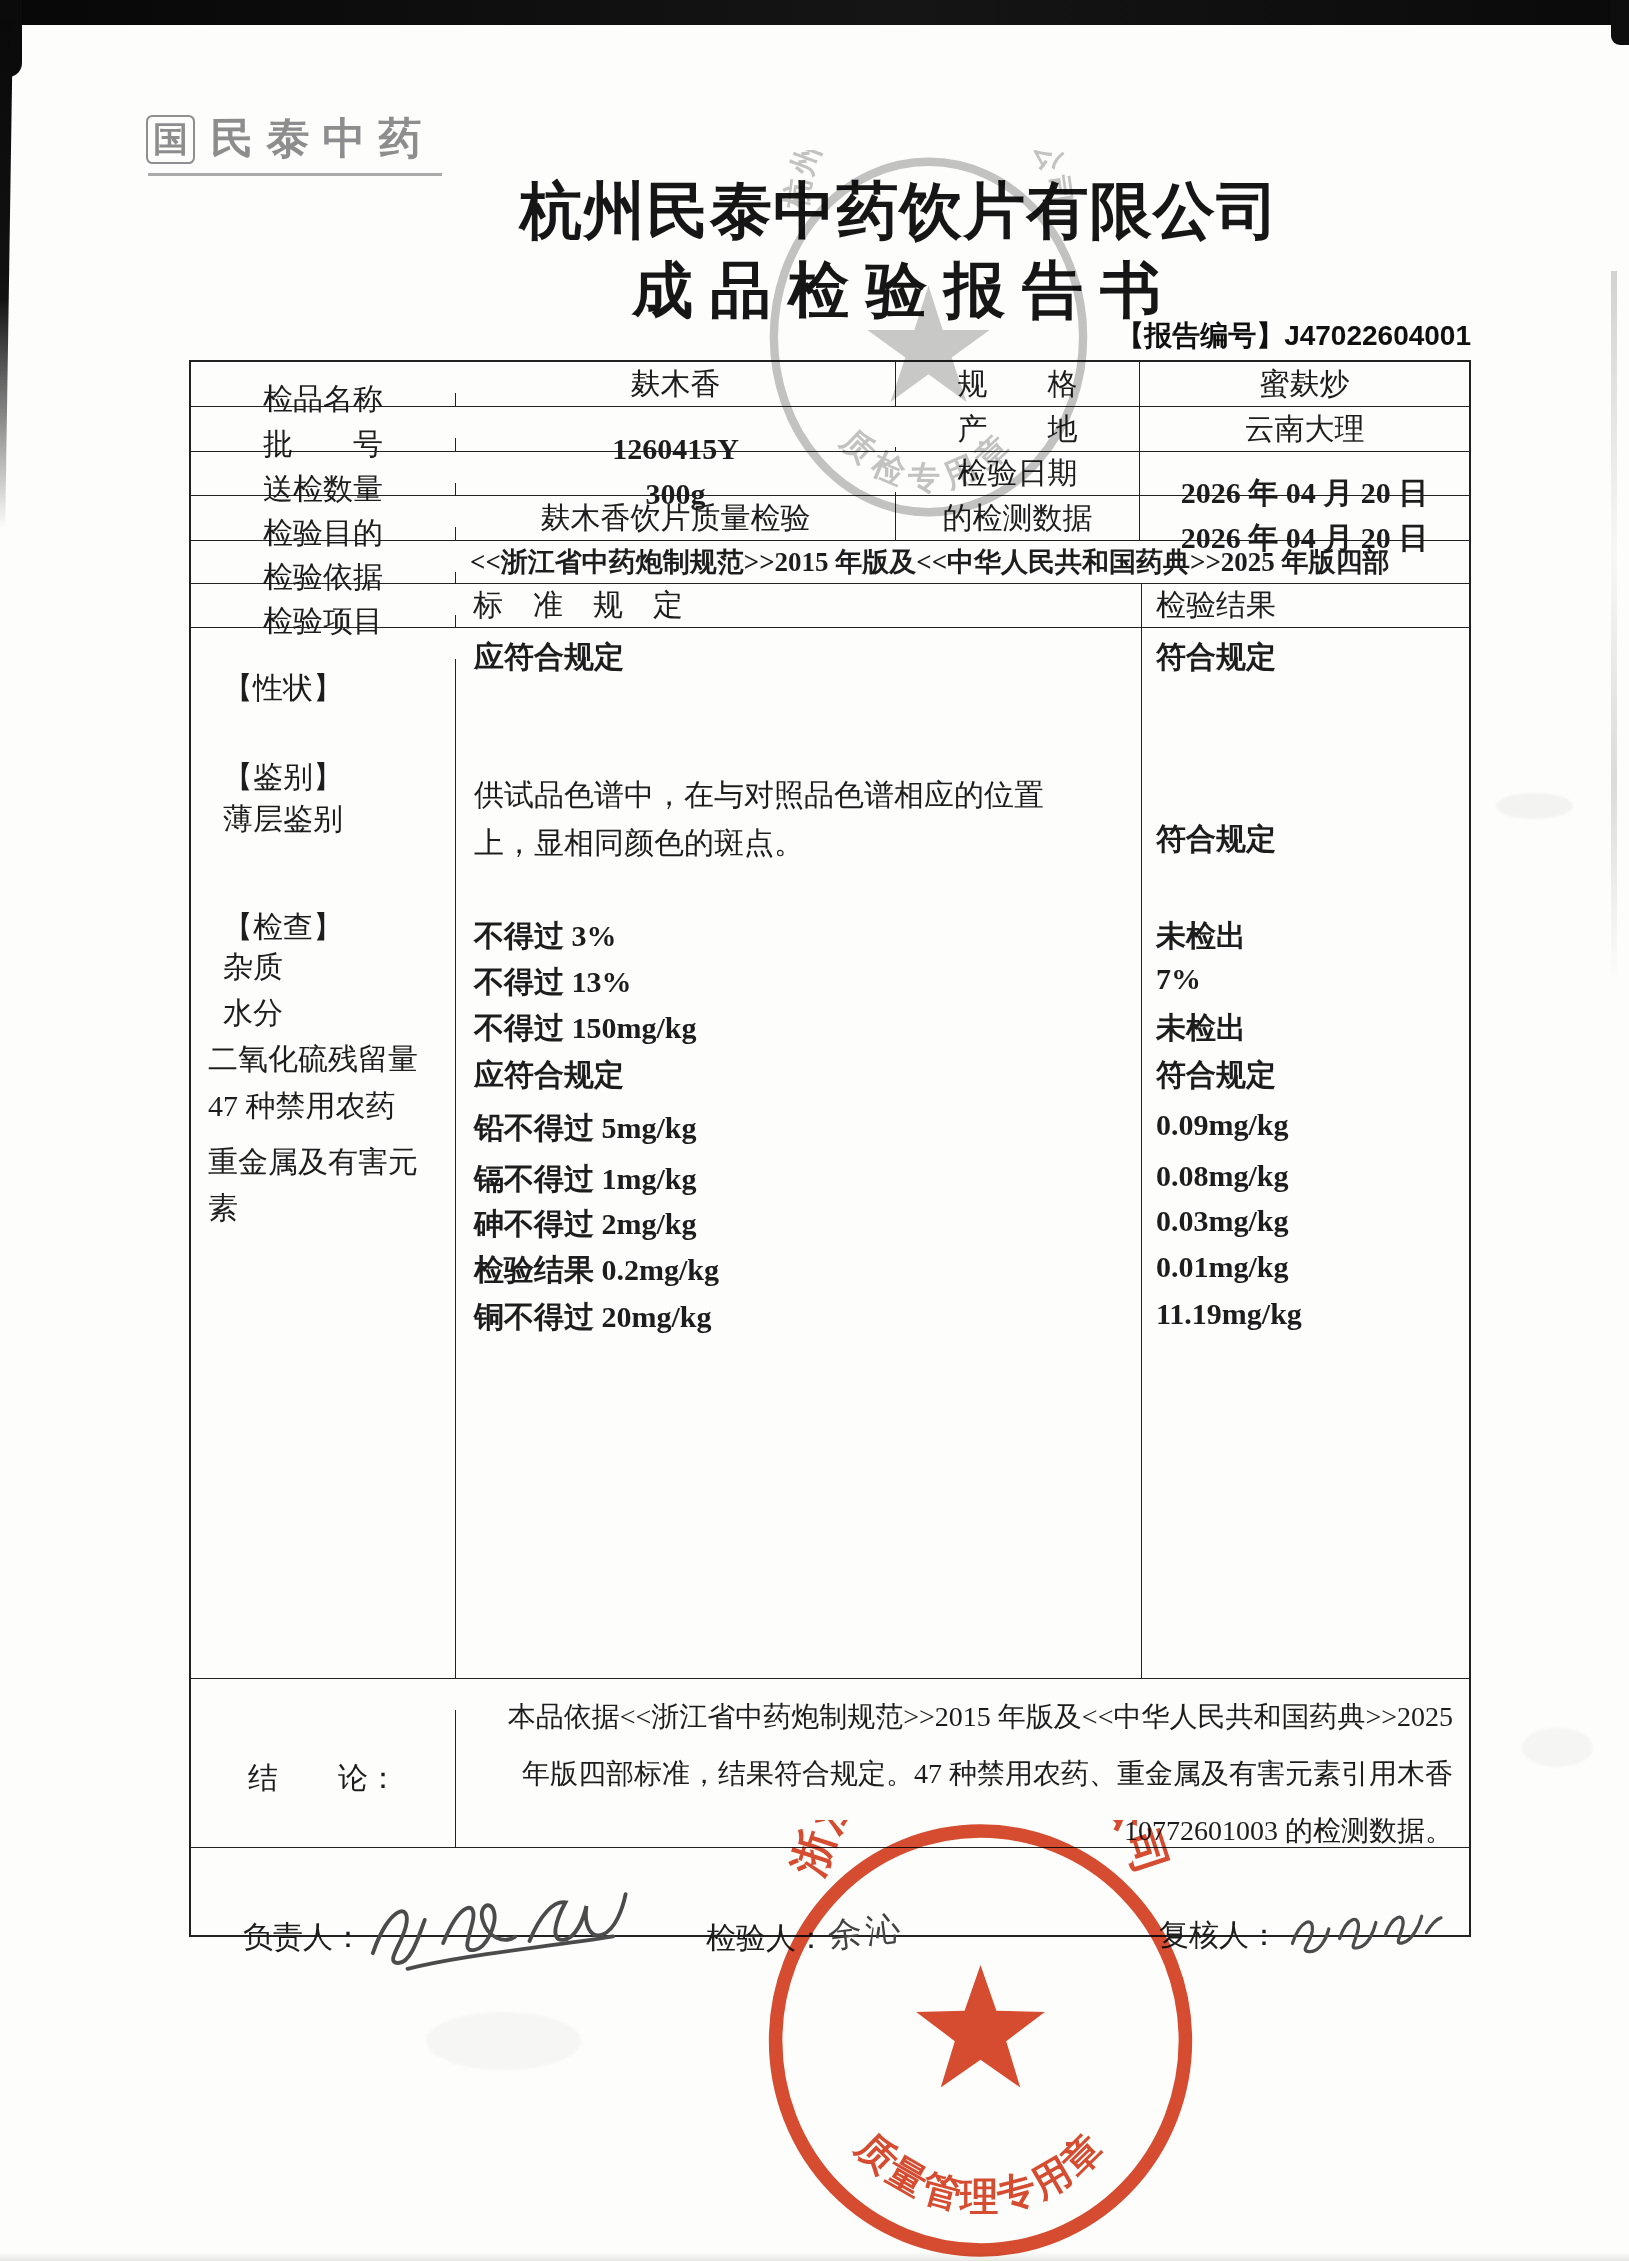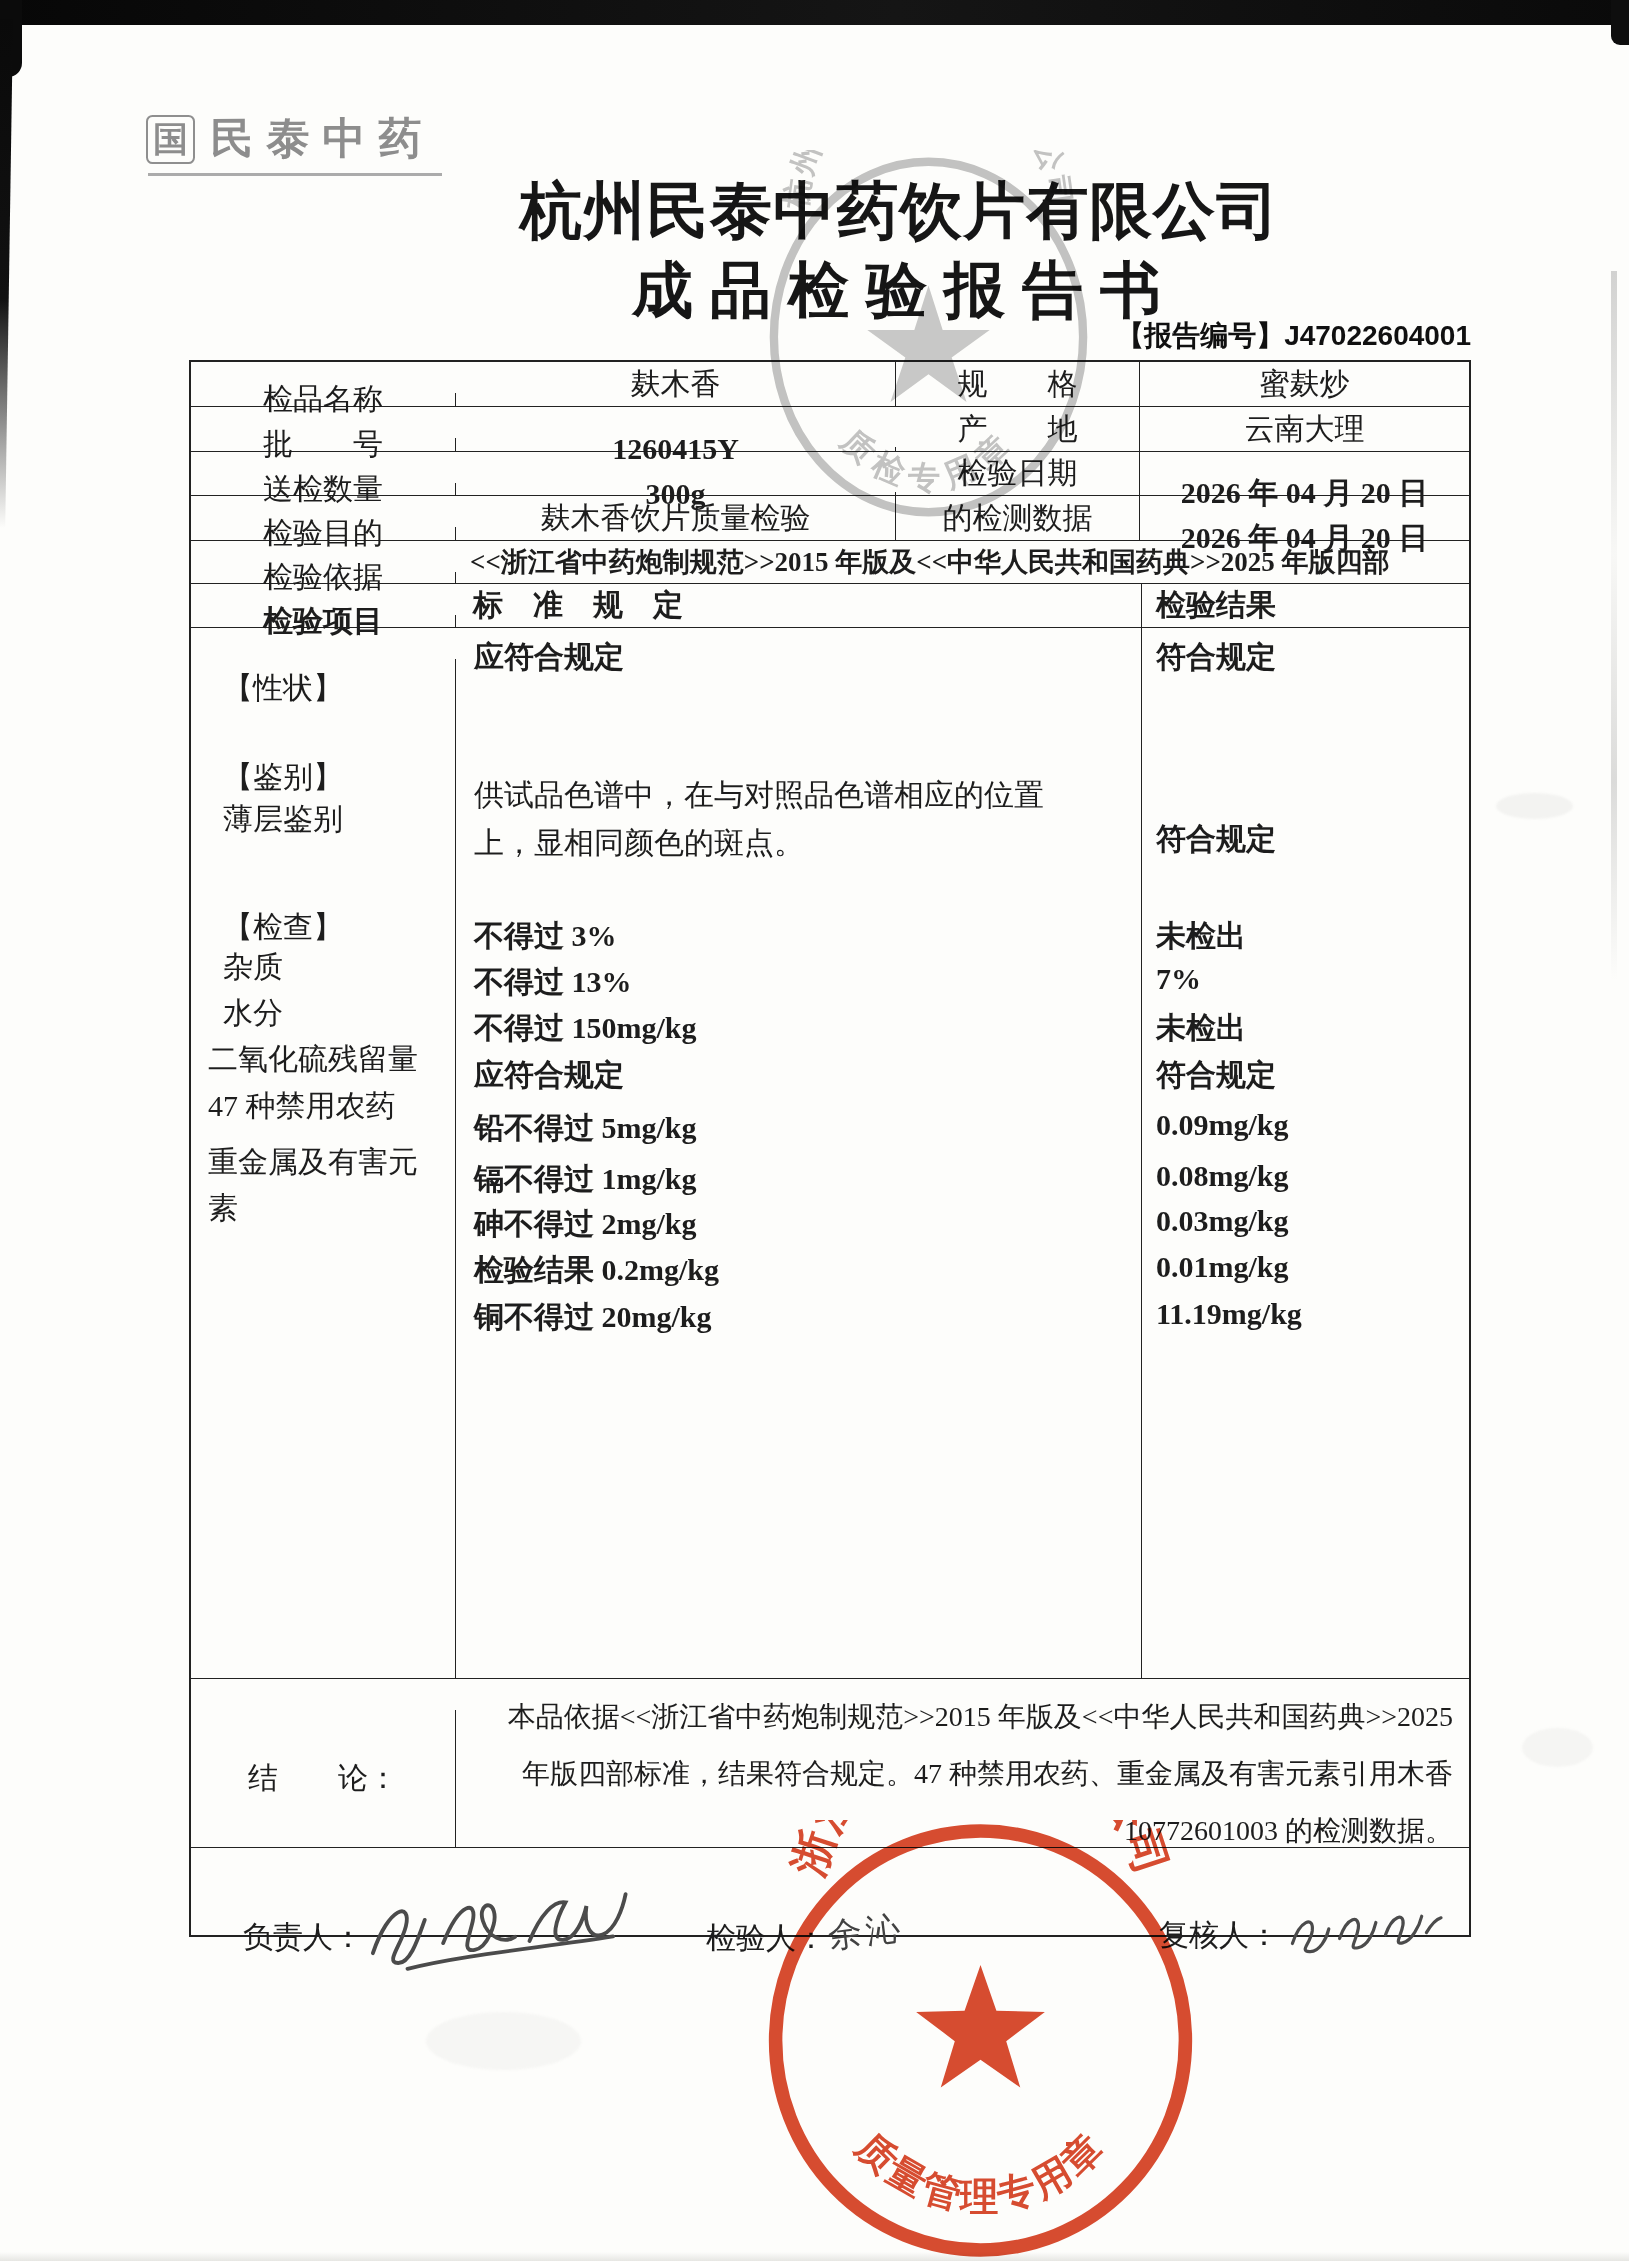--- a/index.html
+++ b/index.html
@@ -42,21 +42,21 @@
   .td:last-child{border-right:none;}
   .c1{width:265px;justify-content:center;margin-top:31px;}
   .c2{width:440px;justify-content:center;}
   .c3{width:244px;justify-content:center;}
   .c4{flex:1;justify-content:center;}
   .cm{width:686px;}   
   .cr{flex:1;}
   .left-pad{justify-content:flex-start;padding-left:17px;}
   .bold-val{font-weight:700;margin-top:40px;}
   .basis-val{font-weight:600;font-size:27px;white-space:nowrap;}
-  .hdr{font-size:30px;font-weight:bold;}
+  .hdr{font-size:30px;}
   .body-cell{position:relative;display:block;}
   .b-line{position:absolute;white-space:nowrap;font-weight:600;}
   .b-sec{position:absolute;white-space:nowrap;font-weight:500;}
   .b-wrap{position:absolute;font-weight:500;line-height:46px;}
   .tlc{position:absolute;font-weight:500;line-height:48px;width:613px;white-space:normal;}
   .concl-label{font-size:30px;}
   .concl-text{font-size:28px;line-height:57px;width:980px;padding:9px 0 0 17px;font-weight:500;text-align:right;}
   
   .sig-row{position:relative;width:100%;}
   .sig-label{position:absolute;font-size:30px;white-space:nowrap;}

